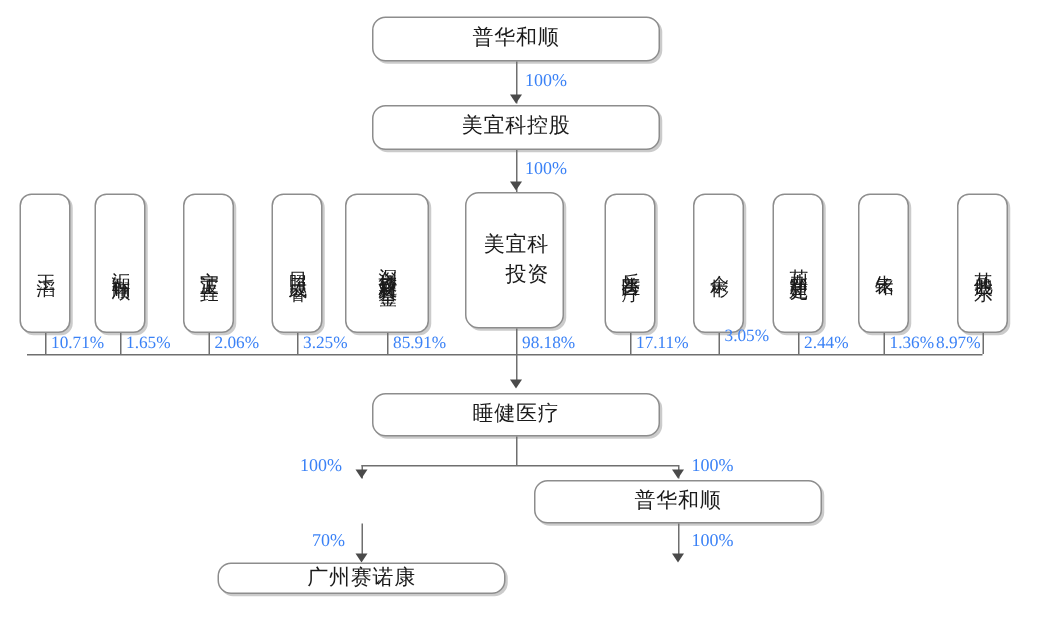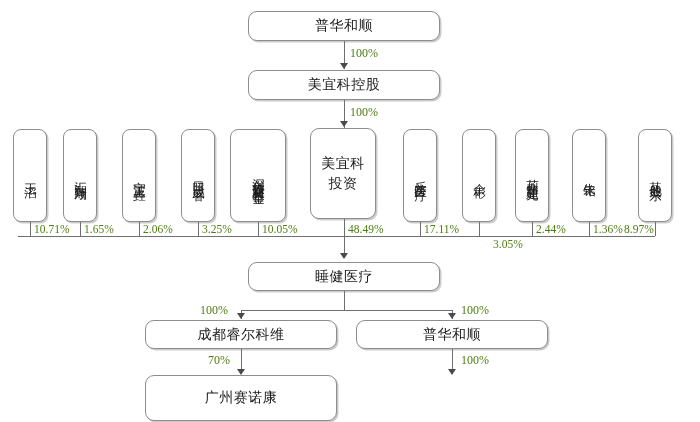--- a/index.html
+++ b/index.html
@@ -20,21 +20,21 @@
   .box{
     position:absolute;
     box-sizing:border-box;
     border:1px solid #8d8d8d;
     border-radius:9px;
     background:#ffffff;
     box-shadow:1.5px 1.5px 0 0 rgba(160,160,160,.55);
     display:flex;
     align-items:center;
     justify-content:center;
-    text-align:center;
+    text-align:right;
     color:#1a1a1a;
   }
   .box.h{            
     font-size:14px;
     line-height:18px;
     letter-spacing:.5px;
   }
   .box.two-line{
     flex-direction:column;
     line-height:20px;
@@ -71,21 +71,21 @@
   .arrow{
     position:absolute;
     width:0;height:0;
     border-left:4.2px solid transparent;
     border-right:4.2px solid transparent;
     border-top:6.5px solid #4a4a4a;
   }
   .pct{
     position:absolute;
     font-size:12px;
-    color:#4d7c0f;
+    color:#3b82f6;
     white-space:nowrap;
     font-family:"Liberation Serif","DejaVu Serif",serif;
   }
   .pct.bus{
     font-size:11.5px;
   }
 </style>
 </head>
 <body>
 
@@ -128,39 +128,39 @@
   <div class="box v" style="left:181px;top:129px;width:34px;height:93px;">
     <span class="vtext">日照成睿</span>
   </div>
   <div class="vline" style="left:198px;top:222px;height:14px;"></div>
   <div class="pct bus" style="left:202px;top:223px;">3.25%</div>
 
   <div class="box v" style="left:230px;top:129px;width:56px;height:93px;">
     <span class="vtext cols2">深创投新材料基金</span>
   </div>
   <div class="vline" style="left:258px;top:222px;height:14px;"></div>
-  <div class="pct bus" style="left:262px;top:223px;">10.05%</div>
+  <div class="pct bus" style="left:262px;top:223px;">85.91%</div>
 
   <div class="box h two-line" style="left:310px;top:128px;width:66px;height:91px;">
     <span style="display:block;width:46px;word-break:break-all;">美宜科投资</span>
   </div>
   <div class="vline" style="left:344px;top:219px;height:17px;"></div>
-  <div class="pct bus" style="left:348px;top:223px;">48.49%</div>
+  <div class="pct bus" style="left:348px;top:223px;">98.18%</div>
 
   <div class="box v" style="left:403px;top:129px;width:34px;height:93px;">
     <span class="vtext">乐普医疗</span>
   </div>
   <div class="vline" style="left:420px;top:222px;height:14px;"></div>
   <div class="pct bus" style="left:424px;top:223px;">17.11%</div>
 
   <div class="box v" style="left:462px;top:129px;width:34px;height:93px;">
     <span class="vtext">余彬</span>
   </div>
   <div class="vline" style="left:479px;top:222px;height:14px;"></div>
-  <div class="pct bus" style="left:483px;top:238px;margin-left:10px;">3.05%</div>
+  <div class="pct bus" style="left:483px;top:218px;">3.05%</div>
 
   <div class="box v" style="left:515px;top:129px;width:34px;height:93px;">
     <span class="vtext">苏州新建元</span>
   </div>
   <div class="vline" style="left:532px;top:222px;height:14px;"></div>
   <div class="pct bus" style="left:536px;top:223px;text-align:center;">2.44%</div>
 
   <div class="box v" style="left:572px;top:129px;width:34px;height:93px;">
     <span class="vtext">朱铭</span>
   </div>
@@ -185,34 +185,31 @@
   <div class="vline" style="left:344px;top:291px;height:19px;"></div>
   <div class="hline" style="left:241px;top:310px;width:211px;"></div>
   <div class="vline" style="left:241px;top:310px;height:9px;"></div>
   <div class="arrow" style="left:237px;top:313px;"></div>
   <div class="vline" style="left:452px;top:310px;height:9px;"></div>
   <div class="arrow" style="left:448px;top:313px;"></div>
 
   <div class="pct" style="left:200px;top:303px;">100%</div>
   <div class="pct" style="left:461px;top:303px;">100%</div>
 
-  <div class="box h" style="left:145px;top:320px;width:192px;height:29px;">
-    <span>成都睿尔科维</span>
-  </div>
 
   <div class="box h" style="left:356px;top:320px;width:192px;height:29px;">
     <span>普华和顺</span>
   </div>
 
   <div class="vline" style="left:241px;top:349px;height:24px;"></div>
   <div class="arrow" style="left:237px;top:369px;"></div>
   <div class="pct" style="left:208px;top:353px;">70%</div>
 
   <div class="vline" style="left:452px;top:349px;height:24px;"></div>
   <div class="arrow" style="left:448px;top:369px;"></div>
   <div class="pct" style="left:461px;top:353px;">100%</div>
 
-  <div class="box h" style="left:145px;top:375px;width:192px;height:46px;font-family:Liberation Mono, monospace;">
+  <div class="box h" style="left:145px;top:375px;width:192px;height:21px;font-family:Liberation Mono, monospace;">
     <span>广州赛诺康</span>
   </div>
 
 
 </div>
 
 </body></html>

